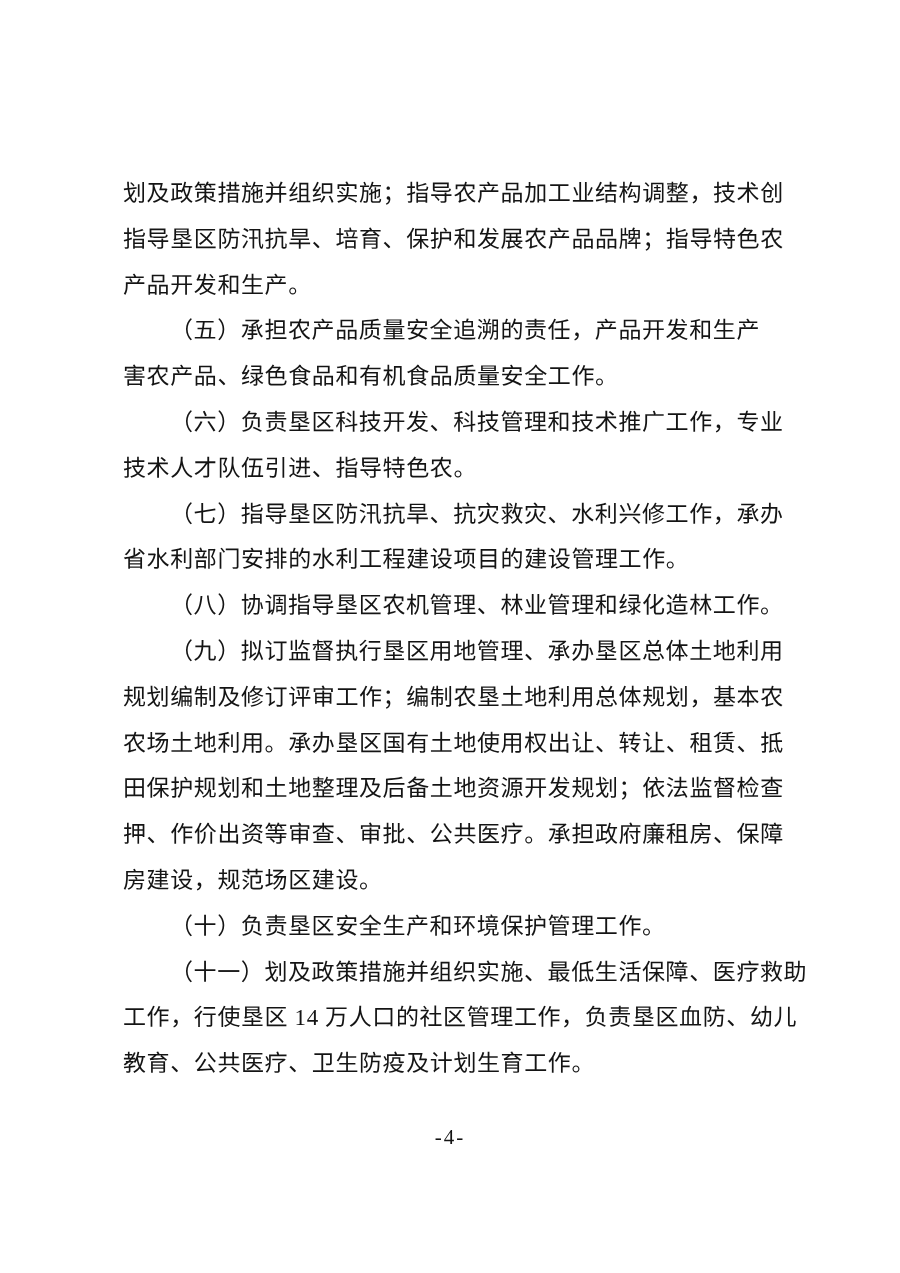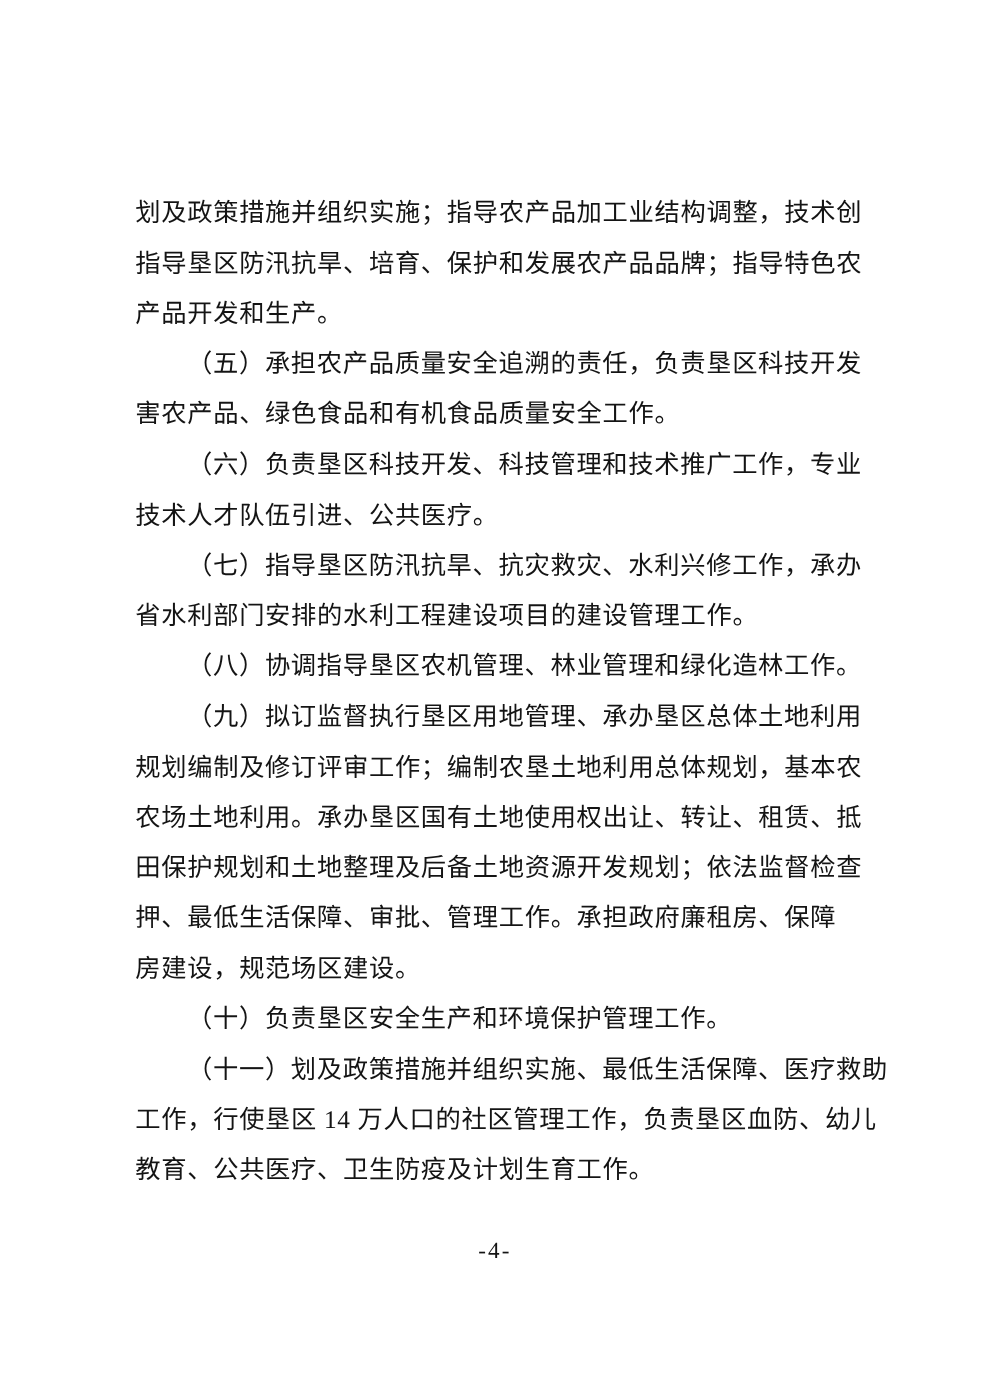--- a/index.html
+++ b/index.html
@@ -53,40 +53,40 @@
 <body>
 
 <div class="page">
   <div class="text-block">
       <div class="para">
         <div class="line">划及政策措施并组织实施；指导农产品加工业结构调整，技术创</div>
         <div class="line">指导垦区防汛抗旱、培育、保护和发展农产品品牌；指导特色农</div>
         <div class="line">产品开发和生产。</div>
       </div>
       <div class="para">
-        <div class="line indent">（五）承担农产品质量安全追溯的责任，负责垦区科技开发</div>
+        <div class="line indent">（五）承担农产品质量安全追溯的责任，产品开发和生产</div>
         <div class="line">害农产品、绿色食品和有机食品质量安全工作。</div>
       </div>
       <div class="para">
         <div class="line indent">（六）负责垦区科技开发、科技管理和技术推广工作，专业</div>
-        <div class="line">技术人才队伍引进、公共医疗。</div>
+        <div class="line">技术人才队伍引进、指导特色农。</div>
       </div>
       <div class="para">
         <div class="line indent">（七）指导垦区防汛抗旱、抗灾救灾、水利兴修工作，承办</div>
         <div class="line">省水利部门安排的水利工程建设项目的建设管理工作。</div>
       </div>
       <div class="para">
         <div class="line indent">（八）协调指导垦区农机管理、林业管理和绿化造林工作。</div>
       </div>
       <div class="para">
         <div class="line indent">（九）拟订监督执行垦区用地管理、承办垦区总体土地利用</div>
         <div class="line">规划编制及修订评审工作；编制农垦土地利用总体规划，基本农</div>
         <div class="line">农场土地利用。承办垦区国有土地使用权出让、转让、租赁、抵</div>
         <div class="line">田保护规划和土地整理及后备土地资源开发规划；依法监督检查</div>
-        <div class="line">押、最低生活保障、审批、管理工作。承担政府廉租房、保障</div>
+        <div class="line">押、作价出资等审查、审批、公共医疗。承担政府廉租房、保障</div>
         <div class="line">房建设，规范场区建设。</div>
       </div>
       <div class="para">
         <div class="line indent">（十）负责垦区安全生产和环境保护管理工作。</div>
       </div>
       <div class="para">
         <div class="line indent">（十一）划及政策措施并组织实施、最低生活保障、医疗救助</div>
         <div class="line">工作，行使垦区 14 万人口的社区管理工作，负责垦区血防、幼儿</div>
         <div class="line">教育、公共医疗、卫生防疫及计划生育工作。</div>
       </div>

